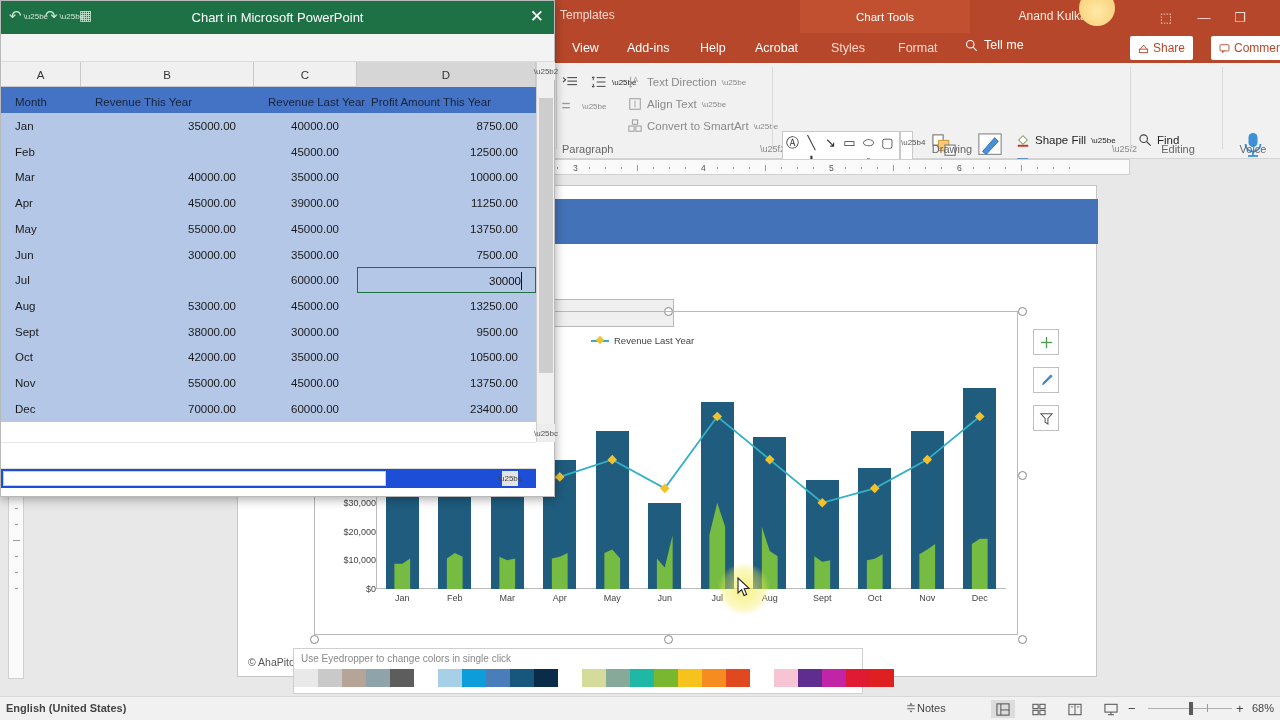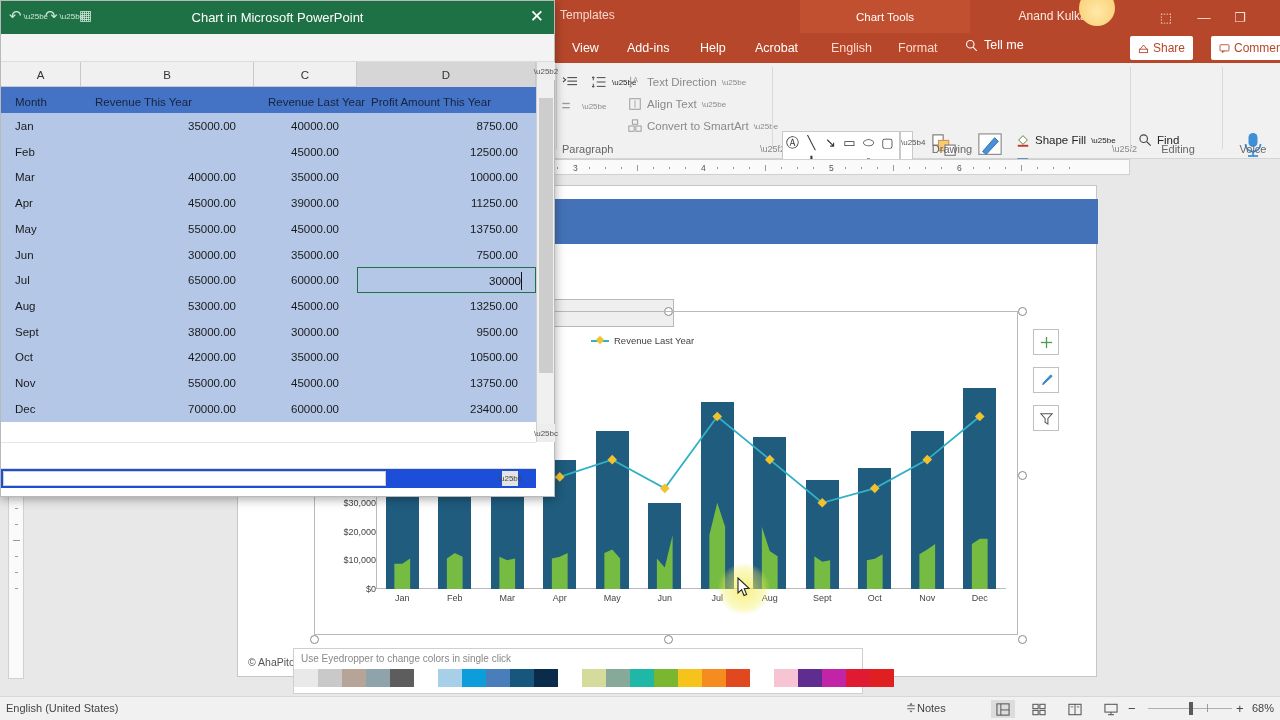--- a/index.html
+++ b/index.html
@@ -130,21 +130,21 @@
   }
   #eyedrop-hint { position:absolute; left:7px; top:4px; font-size:10px; color:#888; }
   #swatches { position:absolute; left:0px; top:20px; display:flex; }
   #swatches i { display:block; width:24px; height:18px; }
 
   
   #ppt-status {
     position:absolute; left:0; top:696px; width:1280px; height:24px;
     background:#f1f1f1; border-top:1px solid #d8d8d8; font-size:11px; color:#444;
   }
-  #lang { position:absolute; left:6px; top:5px; }
+  #lang { position:absolute; left:6px; top:5px;font-weight:bold; }
   .sb { position:absolute; top:2px; height:18px; display:flex; align-items:center; }
   .viewbtn { width:24px; height:18px; display:flex; align-items:center; justify-content:center; }
   .viewbtn.active { background:#dcdcdc; }
 
   
   #excel-win {
     position:absolute; left:0px; top:0px; width:555px; height:497px;
     background:#fff; border:1px solid #b9b9b9; box-shadow:0 2px 10px rgba(0,0,0,.35);
   }
   #excel-title {
@@ -202,21 +202,21 @@
     <div class="titlebar-btn" style="right:100px">⬚</div>
     <div class="titlebar-btn" style="right:62px">—</div>
     <div class="titlebar-btn" style="right:26px">❐</div>
   </div>
 
   <div id="ppt-ribbon-tabs">
     <div class="rib-tab" style="left:572px">View</div>
     <div class="rib-tab" style="left:627px">Add-ins</div>
     <div class="rib-tab" style="left:700px">Help</div>
     <div class="rib-tab" style="left:755px">Acrobat</div>
-    <div class="rib-tab ctx" style="left:831px">English</div>
+    <div class="rib-tab ctx" style="left:831px">Styles</div>
     <div class="rib-tab ctx" style="left:898px">Format</div>
     <div id="tellme-wrap">
       <svg width="13" height="13" viewBox="0 0 16 16">
         <circle cx="6.5" cy="6.5" r="4.6" fill="none" stroke="#fff" stroke-width="1.4"></circle>
         <line x1="10" y1="10" x2="14.5" y2="14.5" stroke="#fff" stroke-width="1.4"></line>
       </svg>
       <span>Tell me</span>
     </div>
     <div class="pill" style="left:1130px">
       <svg width="11" height="11" viewBox="0 0 16 16">
@@ -750,21 +750,20 @@
       <div class="cell num" style="left: 80px; width: 155px; top: 128.8px;">55000.00</div>
       <div class="cell num" style="left: 253px; width: 85px; top: 128.8px;">45000.00</div>
       <div class="cell num" style="left: 356px; width: 161px; top: 128.8px;">13750.00</div>
       <div class="trow" style="top: 154.5px;"></div>
       <div class="cell " style="left: 14px; top: 154.5px;">Jun</div>
       <div class="cell num" style="left: 80px; width: 155px; top: 154.5px;">30000.00</div>
       <div class="cell num" style="left: 253px; width: 85px; top: 154.5px;">35000.00</div>
       <div class="cell num" style="left: 356px; width: 161px; top: 154.5px;">7500.00</div>
       <div class="trow" style="top: 180.2px;"></div>
       <div class="cell " style="left: 14px; top: 180.2px;">Jul</div>
-      <div class="cell num" style="left: 80px; width: 155px; top: 180.2px;">65000.00</div>
       <div class="cell num" style="left: 253px; width: 85px; top: 180.2px;">60000.00</div>
       <div class="trow" style="top: 205.9px;"></div>
       <div class="cell " style="left: 14px; top: 205.9px;">Aug</div>
       <div class="cell num" style="left: 80px; width: 155px; top: 205.9px;">53000.00</div>
       <div class="cell num" style="left: 253px; width: 85px; top: 205.9px;">45000.00</div>
       <div class="cell num" style="left: 356px; width: 161px; top: 205.9px;">13250.00</div>
       <div class="trow" style="top: 231.6px;"></div>
       <div class="cell " style="left: 14px; top: 231.6px;">Sept</div>
       <div class="cell num" style="left: 80px; width: 155px; top: 231.6px;">38000.00</div>
       <div class="cell num" style="left: 253px; width: 85px; top: 231.6px;">30000.00</div>

